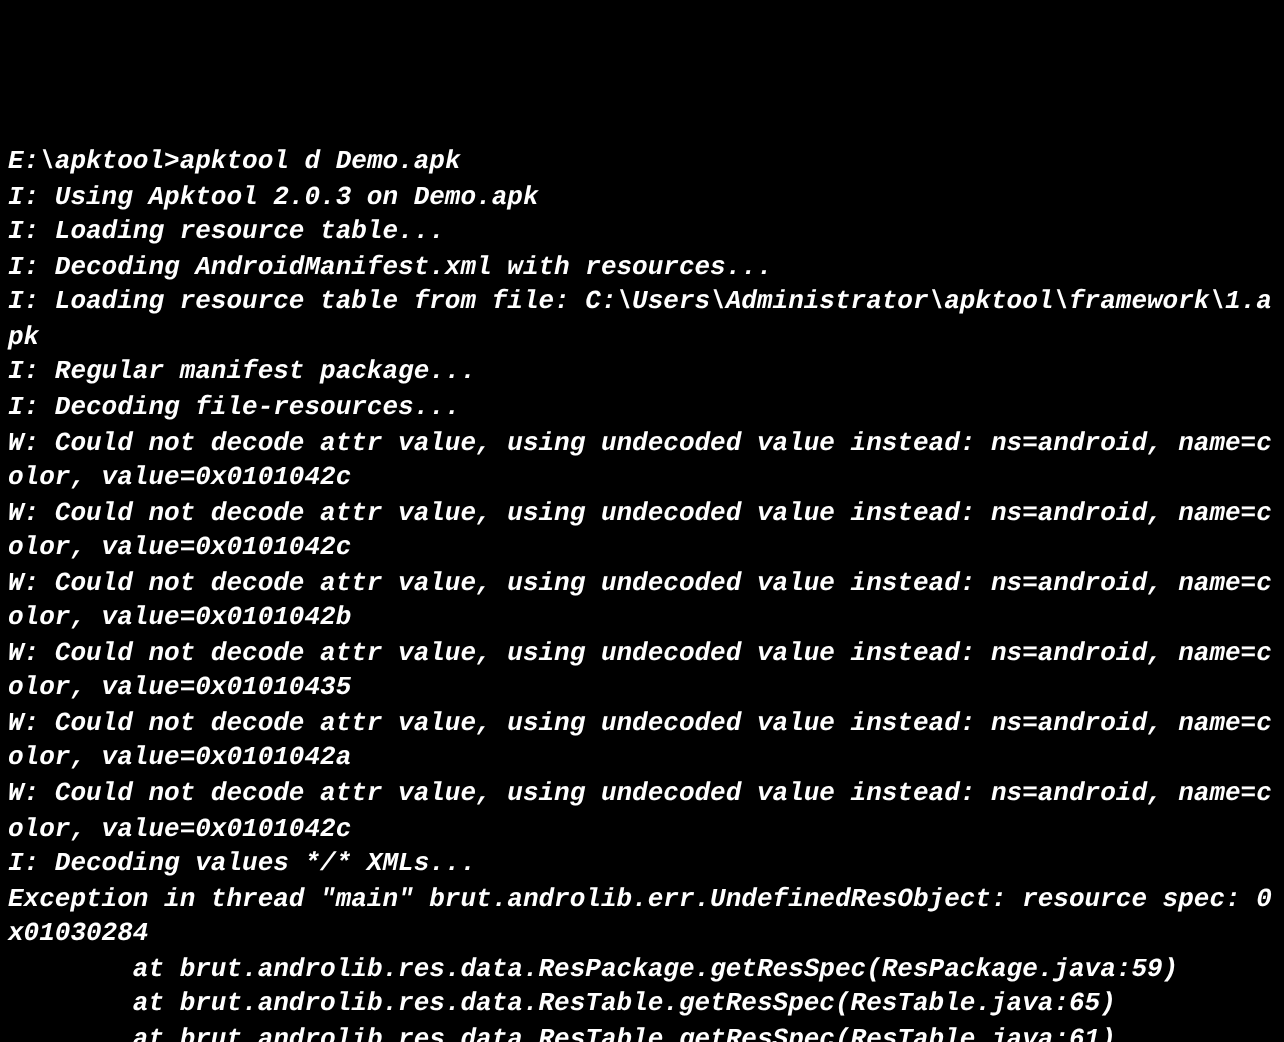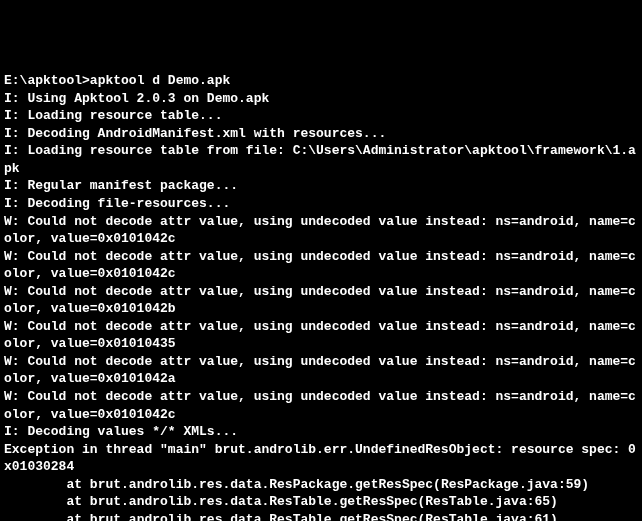--- a/index.html
+++ b/index.html
@@ -16,20 +16,21 @@
       width: 642px;
       height: 521px;
       overflow: hidden;
       padding: 2px 4px;
       white-space: pre-wrap;
       word-break: break-all;
       font-weight: bold;
     }
     .line {
       display: block;
+      font-style: italic;
     }
   </style>
 </head>
 <body>
 
 
 
 <div><span class="line"><span>E:\apktool&gt;</span><span>apktool d Demo.apk</span></span><span class="line">I: Using Apktool 2.0.3 on Demo.apk</span><span class="line">I: Loading resource table...</span><span class="line">I: Decoding AndroidManifest.xml with resources...</span><span class="line">I: Loading resource table from file: C:\Users\Administrator\apktool\framework\1.apk</span><span class="line">I: Regular manifest package...</span><span class="line">I: Decoding file-resources...</span><span class="line">W: Could not decode attr value, using undecoded value instead: ns=android, name=color, value=0x0101042c</span><span class="line">W: Could not decode attr value, using undecoded value instead: ns=android, name=color, value=0x0101042c</span><span class="line">W: Could not decode attr value, using undecoded value instead: ns=android, name=color, value=0x0101042b</span><span class="line">W: Could not decode attr value, using undecoded value instead: ns=android, name=color, value=0x01010435</span><span class="line">W: Could not decode attr value, using undecoded value instead: ns=android, name=color, value=0x0101042a</span><span class="line">W: Could not decode attr value, using undecoded value instead: ns=android, name=color, value=0x0101042c</span><span class="line">I: Decoding values */* XMLs...</span><span class="line">Exception in thread "main" brut.androlib.err.UndefinedResObject: resource spec: 0x01030284</span><span class="line">        at brut.androlib.res.data.ResPackage.getResSpec(ResPackage.java:59)</span><span class="line">        at brut.androlib.res.data.ResTable.getResSpec(ResTable.java:65)</span><span class="line">        at brut.androlib.res.data.ResTable.getResSpec(ResTable.java:61)</span></div>
 
 

